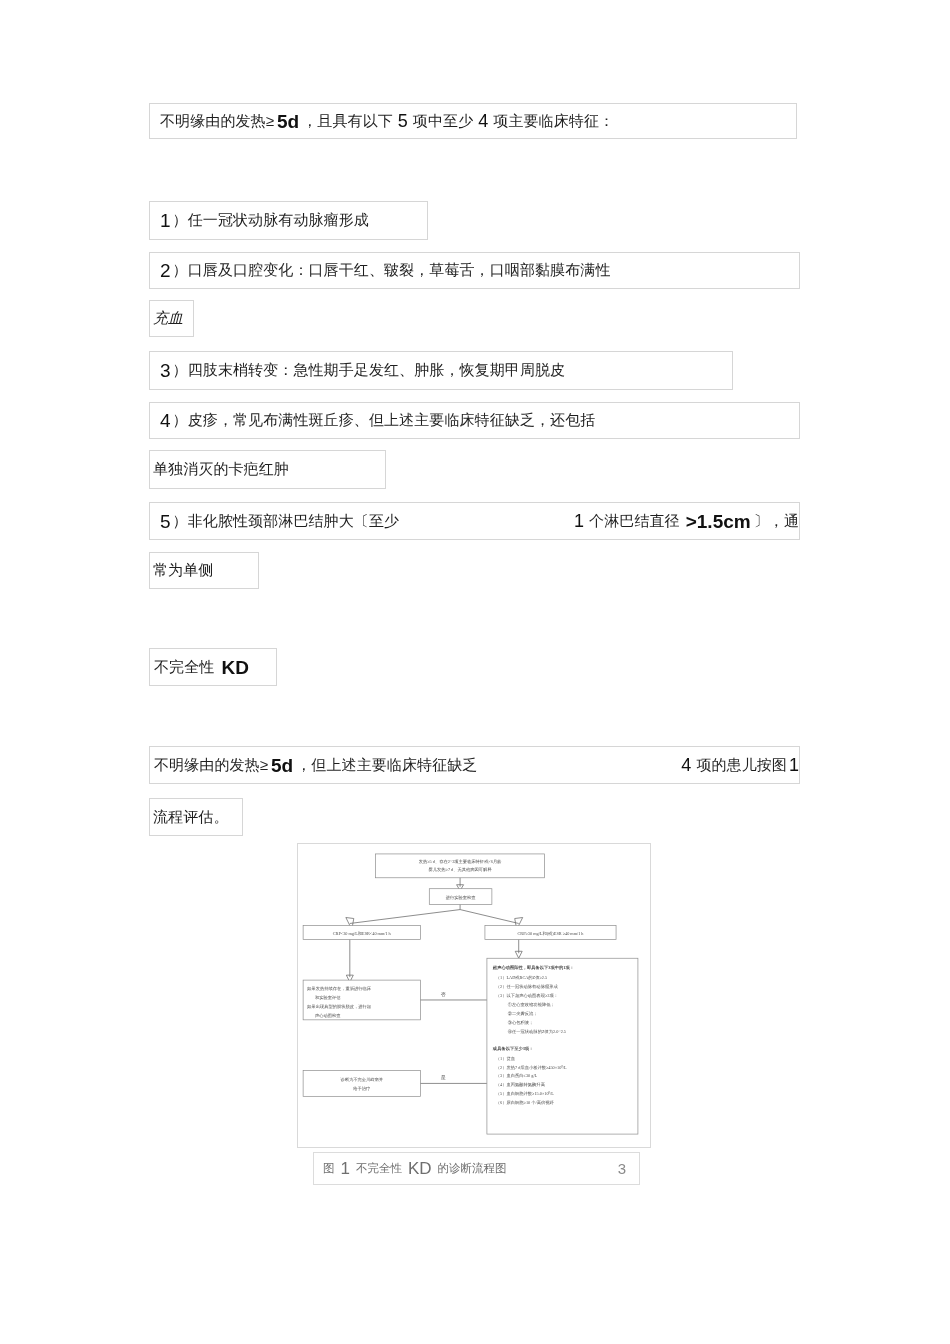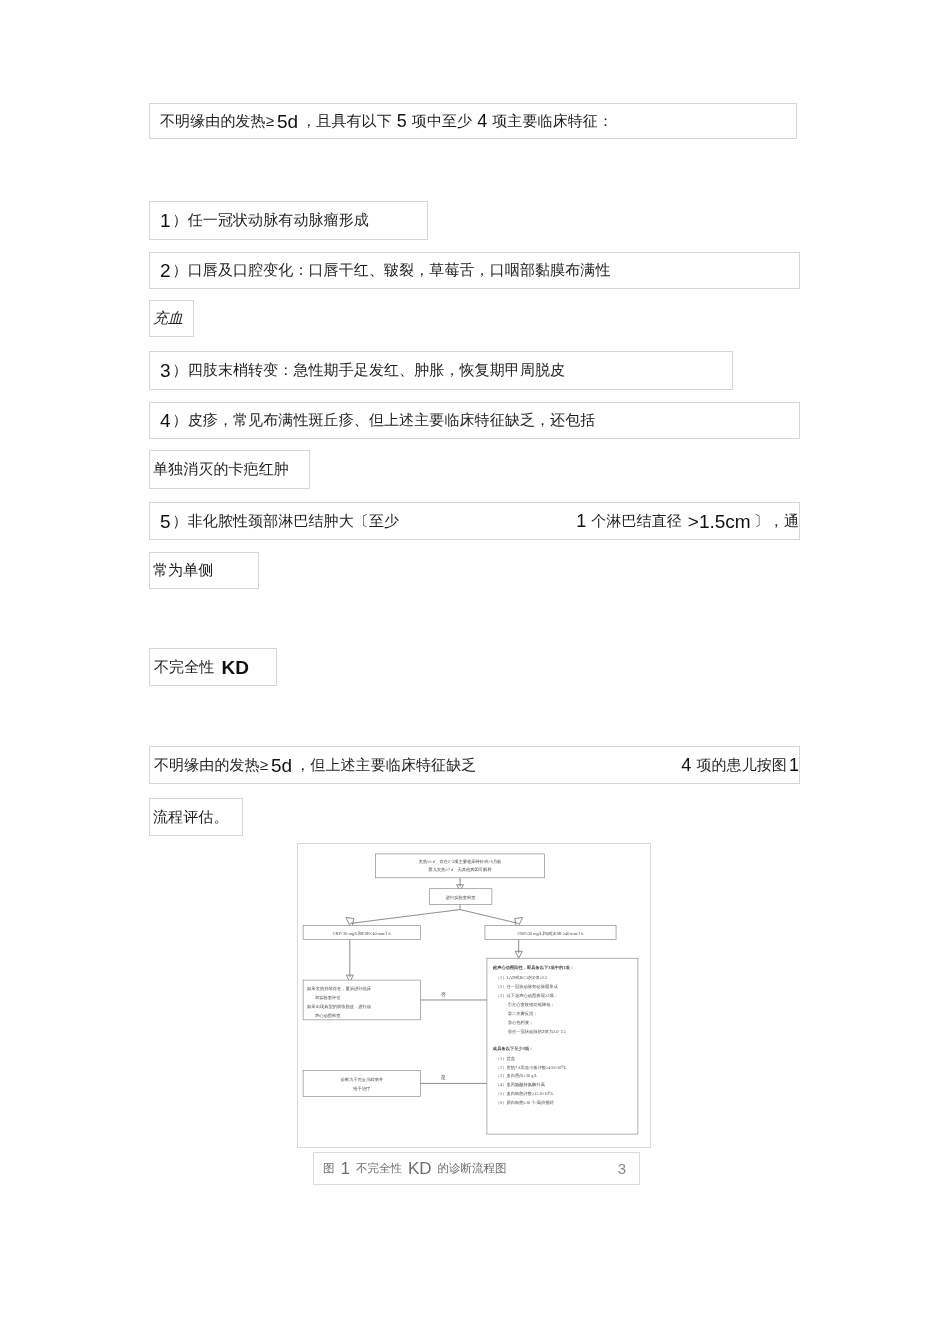--- a/index.html
+++ b/index.html
@@ -39,20 +39,21 @@
     line-height: 1.35;
     color: #1f1f1f;
     letter-spacing: 0.1px;
   }
   .big {
     font-size: 19px;
     line-height: 1;
     color: #111;
     padding: 0 3px;
     vertical-align: -1px;
+    font-weight: bold;
   }
   .midnum {
     font-size: 18px;
     line-height: 1;
     color: #111;
     padding: 0 5px;
   }
   .bigbold {
     font-size: 19px;
     font-weight: bold;
@@ -173,21 +174,21 @@
     <span class="txt">）</span>
     <span class="txt">四肢末梢转变：急性期手足发红、肿胀，恢复期甲周脱皮</span>
   </div>
 
   <div class="fbox" id="criteria-item-4-box" style="left:149px; top:402px; width:651px; height:37px;">
     <span class="listnum" style="padding-left:10px;">4</span>
     <span class="txt">）</span>
     <span class="txt">皮疹，常见布满性斑丘疹、但上述主要临床特征缺乏，还包括</span>
   </div>
 
-  <div class="fbox" id="criteria-item-4-cont-box" style="left:149px; top:450px; width:161px; height:39px;">
+  <div class="fbox" id="criteria-item-4-cont-box" style="left:149px; top:450px; width:237px; height:39px;">
     <span class="txt" style="padding-left:3px;">单独消灭的卡疤红肿</span>
   </div>
 
   <div class="fbox" id="criteria-item-5-box" style="left:149px; top:502px; width:651px; height:38px;">
     <span class="listnum" style="padding-left:10px;">5</span>
     <span class="txt">）</span>
     <span class="txt">非化脓性颈部淋巴结肿大〔至少</span>
     <span class="spacer-wide"></span>
     <span class="midnum">1</span>
     <span class="txt">个淋巴结直径</span>

